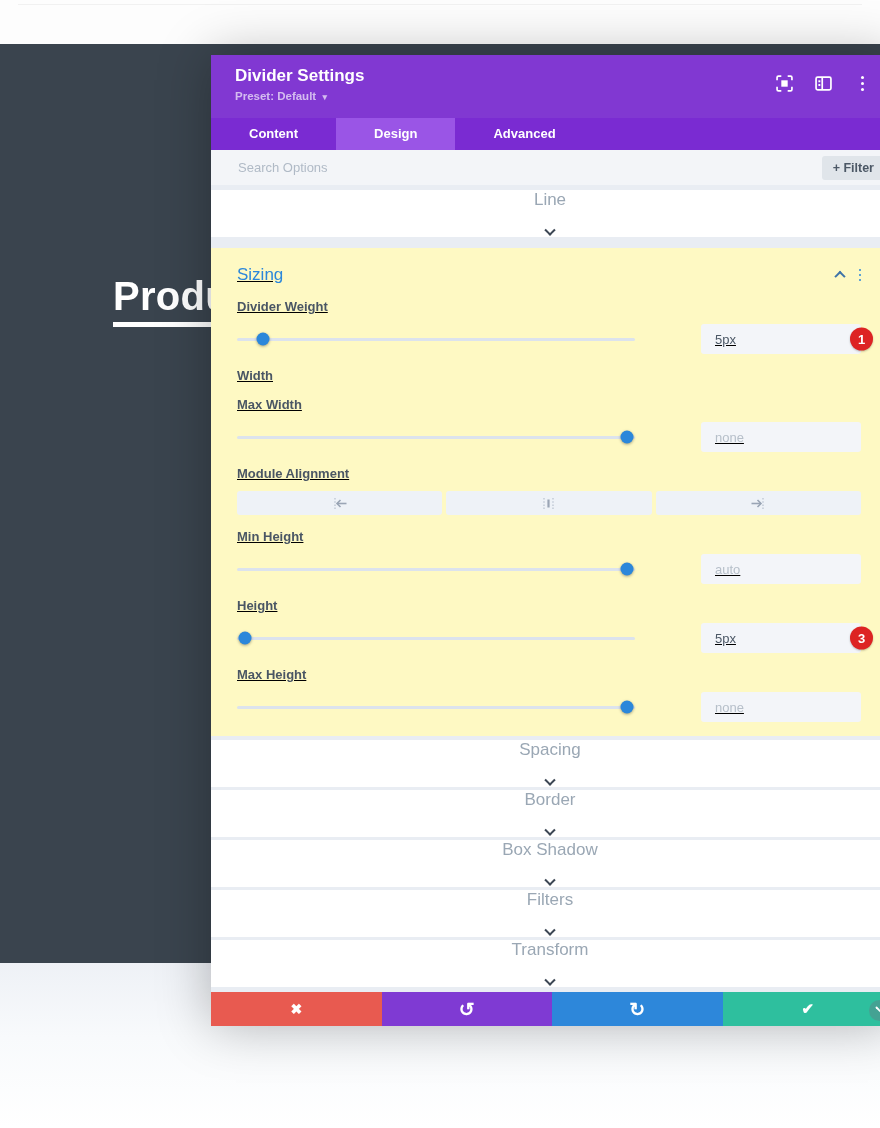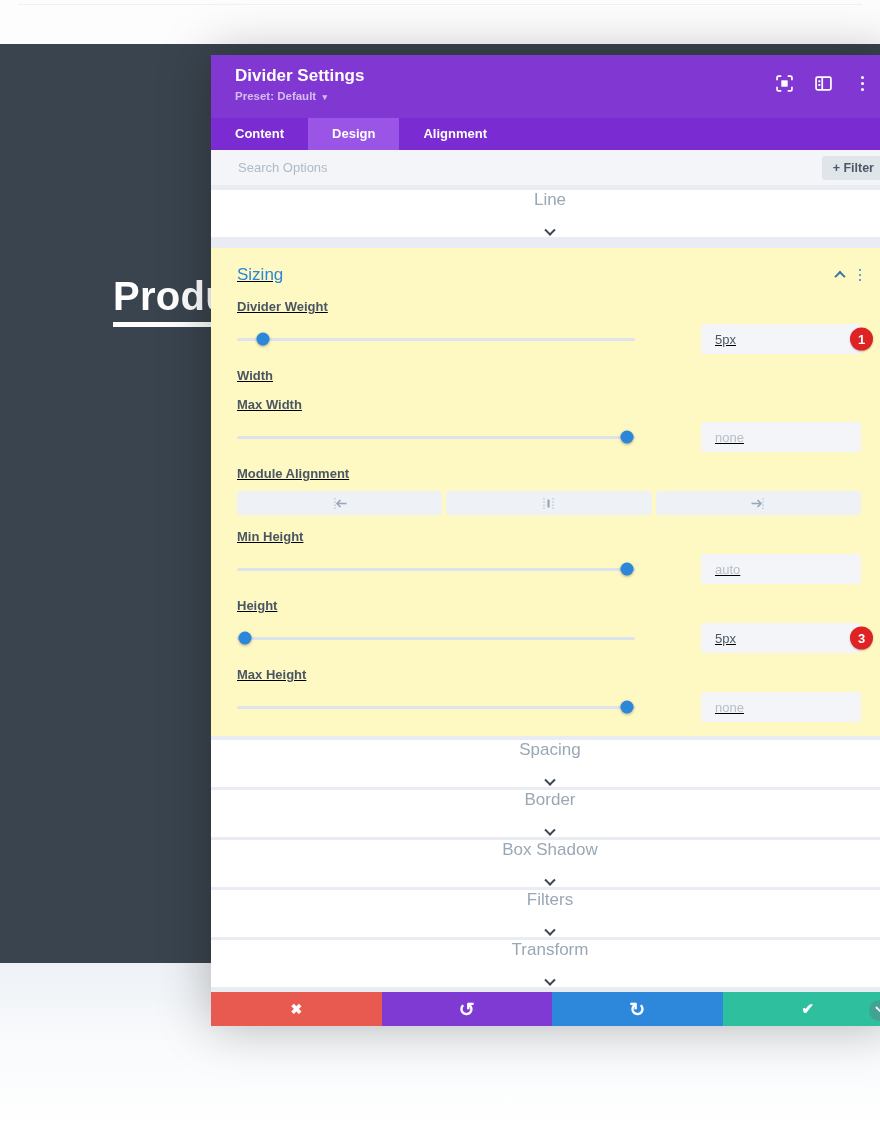--- a/index.html
+++ b/index.html
@@ -22,21 +22,21 @@
 
   .modal-header { height:63px; background:#8138d2; padding:11px 22px 0 24px; display:flex; align-items:flex-start; justify-content:space-between; }
   .mh-title { color:#fff; font-size:17px; font-weight:700; line-height:20px; }
   .mh-preset { color:rgba(255,255,255,.66); font-size:11.5px; font-weight:600; margin-top:4px; cursor:pointer; }
   .mh-preset .caret { font-size:9px; margin-left:3px; }
   .mh-icons { display:flex; align-items:center; gap:21px; margin-top:8px; }
   .mh-icons .icon-btn { display:flex; align-items:center; justify-content:center; width:18px; height:18px; cursor:pointer; }
   .kebab { width:3px; height:3px; border-radius:50%; background:#fff; box-shadow:0 -6px 0 #fff, 0 6px 0 #fff; }
 
   .tabs { height:32px; background:#7a2bd2; display:flex; }
-  .tab { line-height:32px; padding:0 24px; color:#fff; font-size:13px; font-weight:700; cursor:pointer; }
+  .tab { line-height:32px; padding:0 38px; color:#fff; font-size:13px; font-weight:700; cursor:pointer; }
   .tab.active { background:#9a55e6; }
 
   .search-row { height:35px; background:#f3f5f8; display:flex; align-items:center; padding:0 8px 0 27px;gap:30px; }
   .search-row input { flex:1; border:none; outline:none; background:transparent; font-family:"Liberation Sans",sans-serif; font-size:13px; color:#5a6572; }
   .search-row input::placeholder { color:#b0bac6; }
   .filter-btn { background:#e0e5ea; color:#4c5866; font-size:12.5px; font-weight:600; border-radius:3px; padding:5px 11px; cursor:pointer; white-space:nowrap; }
 
   .content { background:#e9edf3; }
   .gap3 { height:3px; } .gap11 { height:11px; } .gap5 { height:5px; } .gap4 { height:4px; }
 
@@ -107,21 +107,21 @@
       </span>
       <span class="icon-btn">
           <span class="kebab"></span>
         </span>
     </div>
   </div>
 
   <div class="tabs">
     <div class="tab">Content</div>
     <div class="tab active">Design</div>
-    <div class="tab">Alignment</div>
+    <div class="tab">Advanced</div>
   </div>
 
   <div class="search-row">
     <input type="text" placeholder="Search Options" style="">
     <div class="filter-btn">+ Filter</div>
   </div>
 
   <div class="content">
     <div class="gap5"></div>
 

